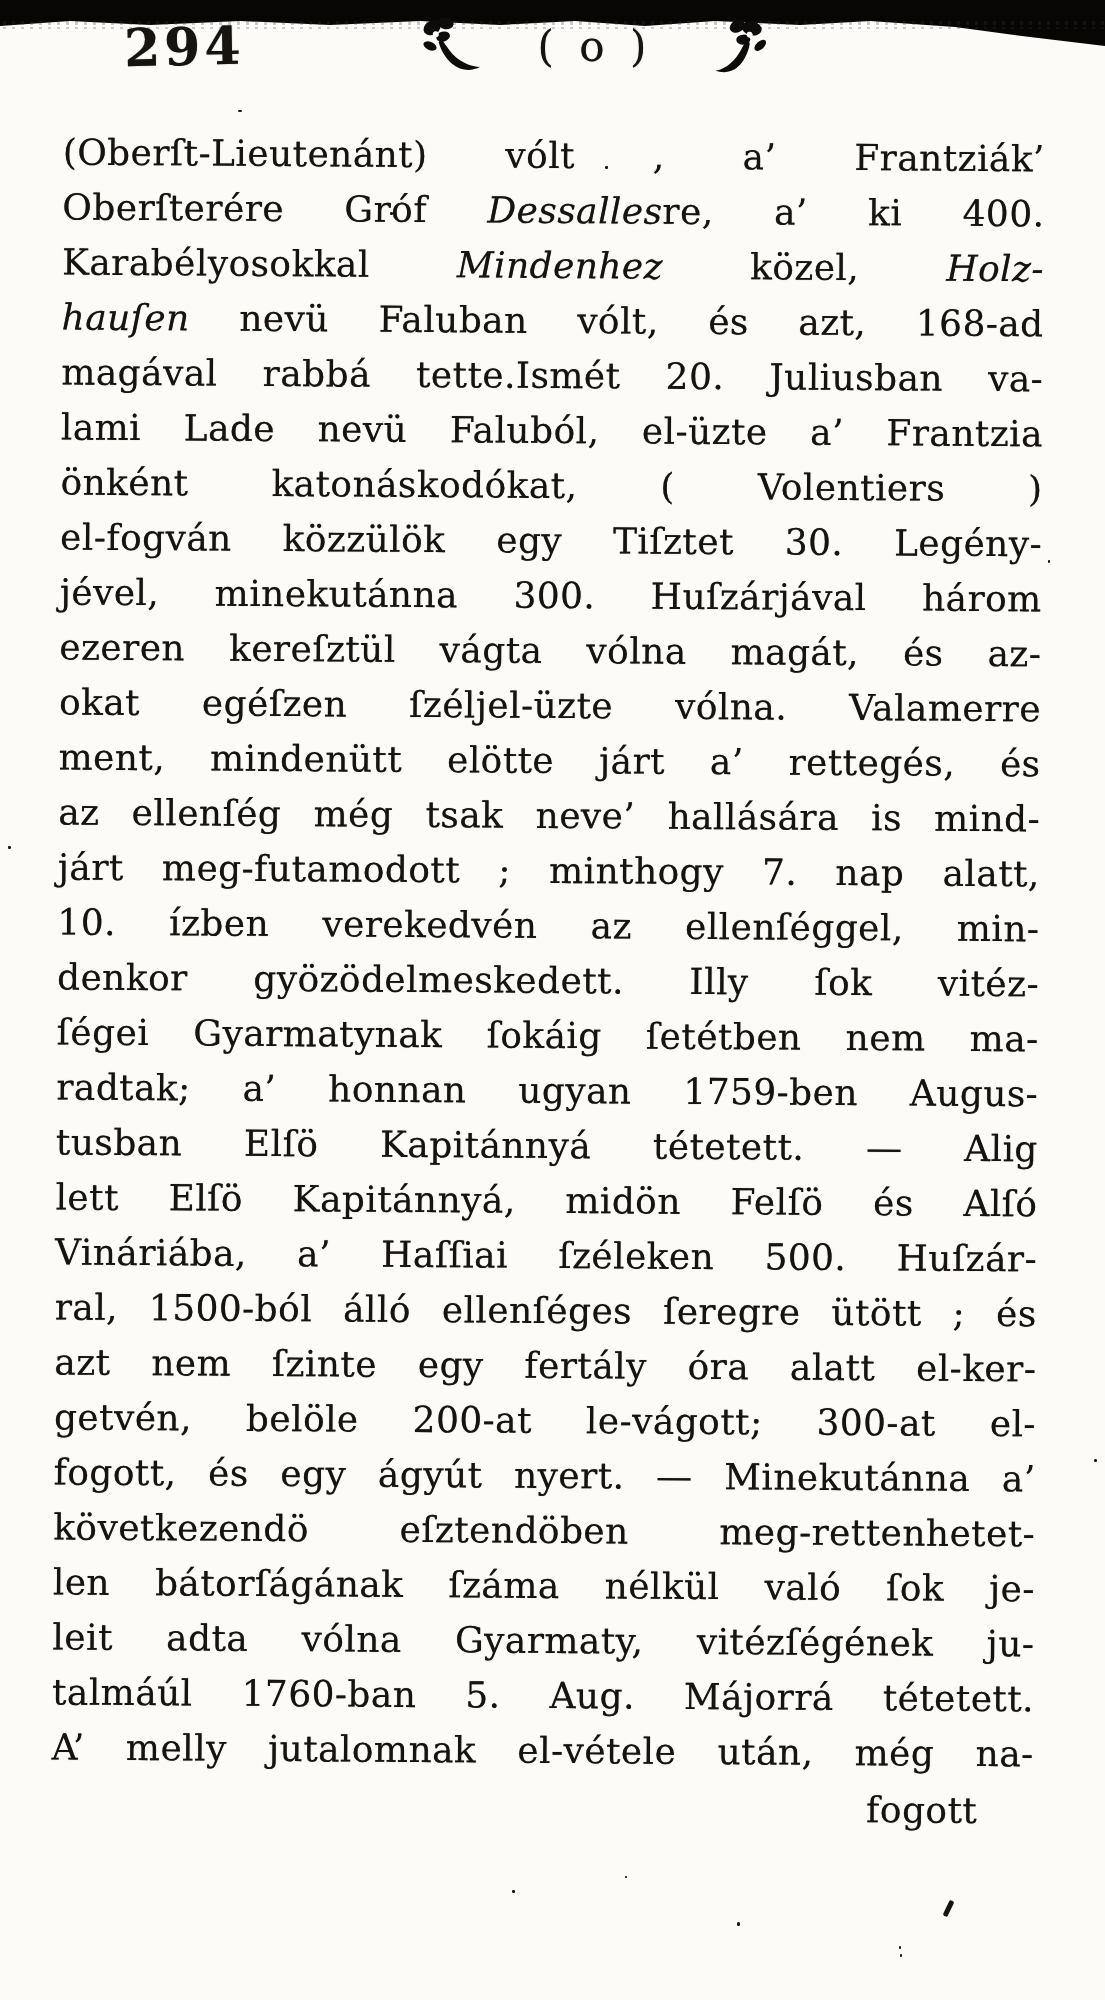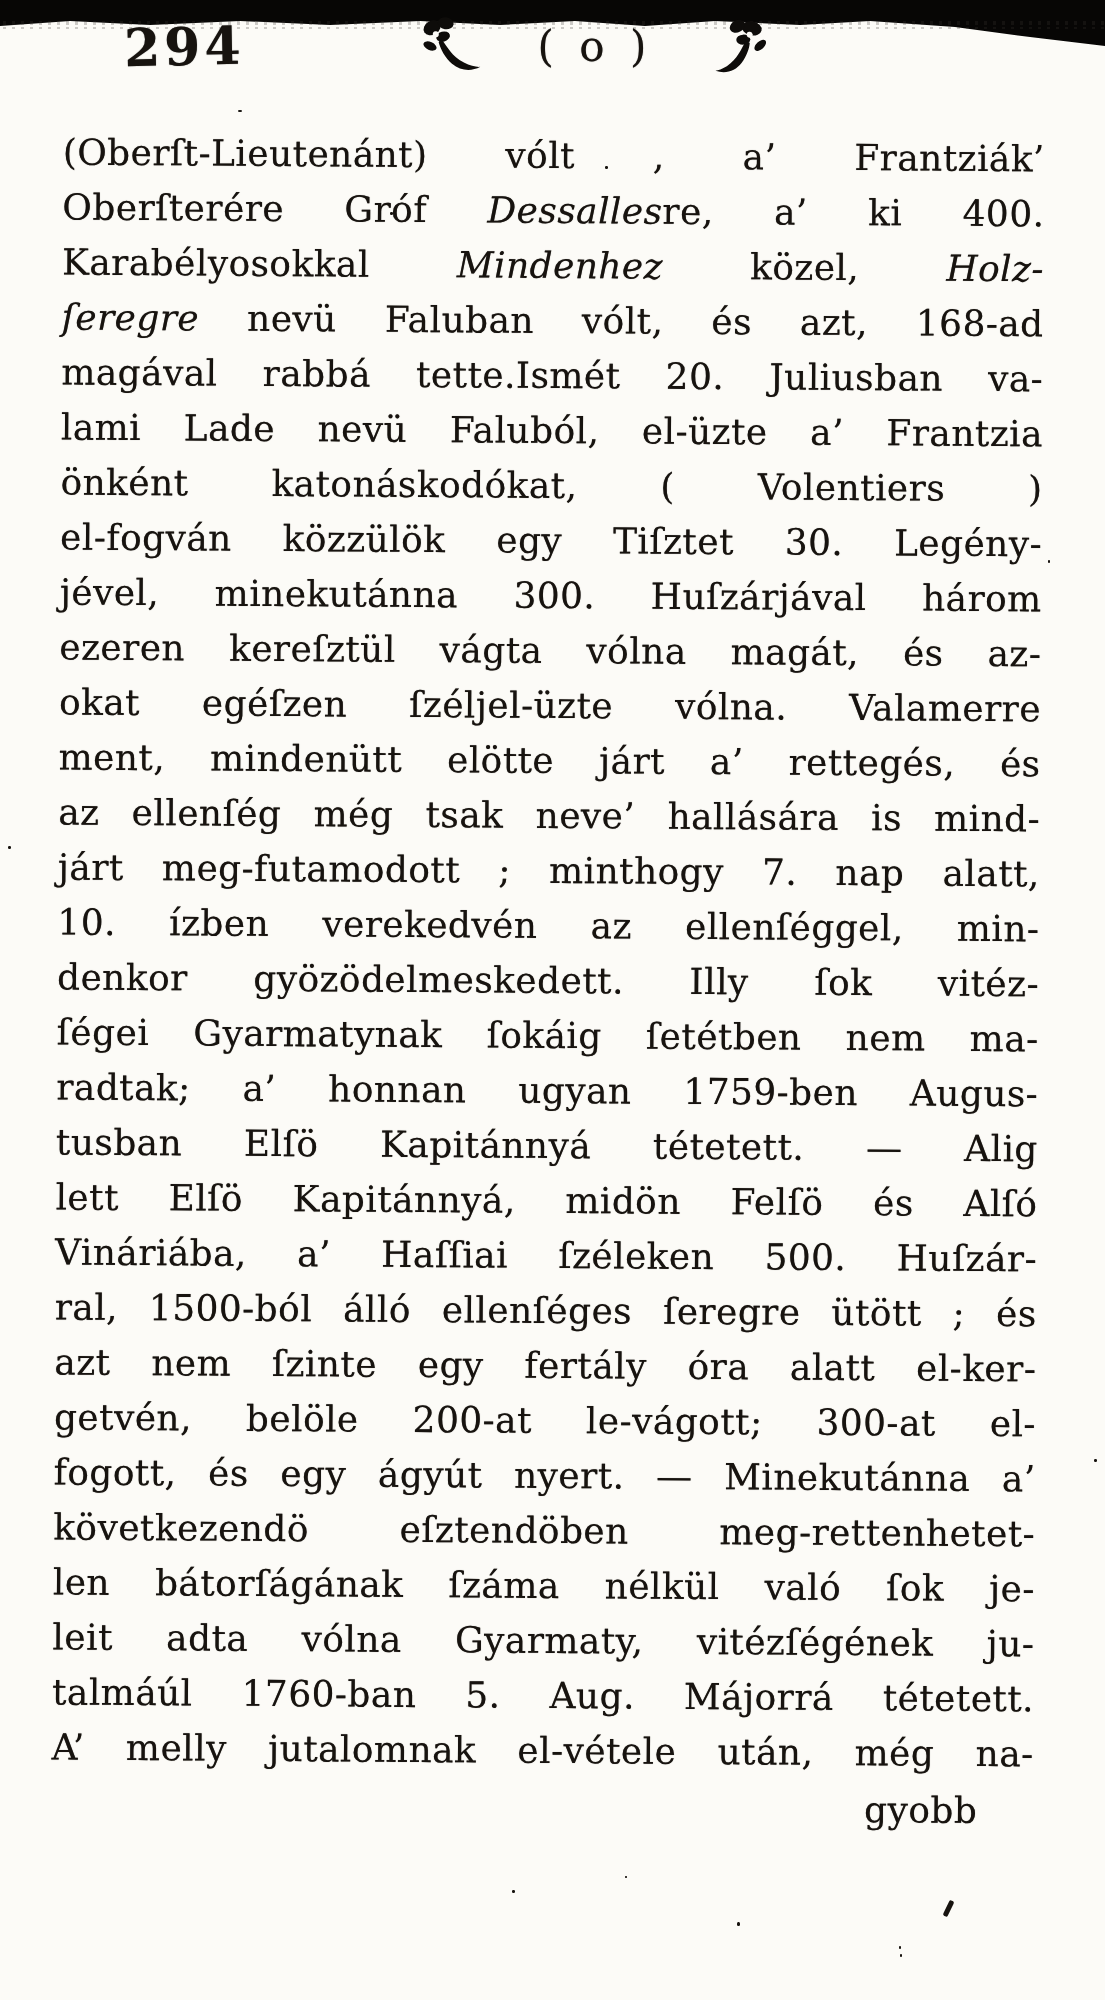--- a/index.html
+++ b/index.html
@@ -118,21 +118,21 @@
         </g>
       </svg>
     </span>
   </div>
 
   <div class="body-block">
     <div id="lines-container">
         <div class="line"><span>(Oberſt-Lieutenánt) vólt , a’ Frantziák’</span></div>
         <div class="line"><span>Oberſterére Gróf </span><span class="it">Dessalles</span><span>re, a’ ki 400.</span></div>
         <div class="line"><span>Karabélyosokkal </span><span class="it">Mindenhez</span><span> közel, </span><span class="it">Holz-</span></div>
-        <div class="line"><span class="it">ſeregre</span><span> nevü Faluban vólt, és azt, 168-ad</span></div>
+        <div class="line"><span class="it">hauſen</span><span> nevü Faluban vólt, és azt, 168-ad</span></div>
         <div class="line"><span>magával rabbá tette.Ismét 20. Juliusban va-</span></div>
         <div class="line"><span>lami Lade nevü Faluból, el-üzte a’ Frantzia</span></div>
         <div class="line"><span>önként katonáskodókat, ( Volentiers )</span></div>
         <div class="line"><span>el-fogván közzülök egy Tiſztet 30. Legény-</span></div>
         <div class="line"><span>jével, minekutánna 300. Huſzárjával három</span></div>
         <div class="line"><span>ezeren kereſztül vágta vólna magát, és az-</span></div>
         <div class="line"><span>okat egéſzen ſzéljel-üzte vólna. Valamerre</span></div>
         <div class="line"><span>ment, mindenütt elötte járt a’ rettegés, és</span></div>
         <div class="line"><span>az ellenſég még tsak neve’ hallására is mind-</span></div>
         <div class="line"><span>járt meg-futamodott ; minthogy 7. nap alatt,</span></div>
@@ -147,21 +147,21 @@
         <div class="line"><span>azt nem ſzinte egy fertály óra alatt el-ker-</span></div>
         <div class="line"><span>getvén, belöle 200-at le-vágott; 300-at el-</span></div>
         <div class="line"><span>fogott, és egy ágyút nyert. — Minekutánna a’</span></div>
         <div class="line"><span>következendö eſztendöben meg-rettenhetet-</span></div>
         <div class="line"><span>len bátorſágának ſzáma nélkül való ſok je-</span></div>
         <div class="line"><span>leit adta vólna Gyarmaty, vitézſégének ju-</span></div>
         <div class="line"><span>talmáúl 1760-ban 5. Aug. Májorrá tétetett.</span></div>
         <div class="line"><span>A’ melly jutalomnak el-vétele után, még na-</span></div>
       </div>
     <div class="catchword-row">
-      <span>gyobb</span>
+      <span>fogott</span>
     </div>
   </div>
 
   <div class="speck sp1"></div>
   <div class="speck sp2"></div>
   <div class="speck sp3"></div>
   <div class="speck sp4"></div>
   <div class="speck sp5"></div>
   <div class="speck sp6"></div>
   <div class="speck sp7"></div>

